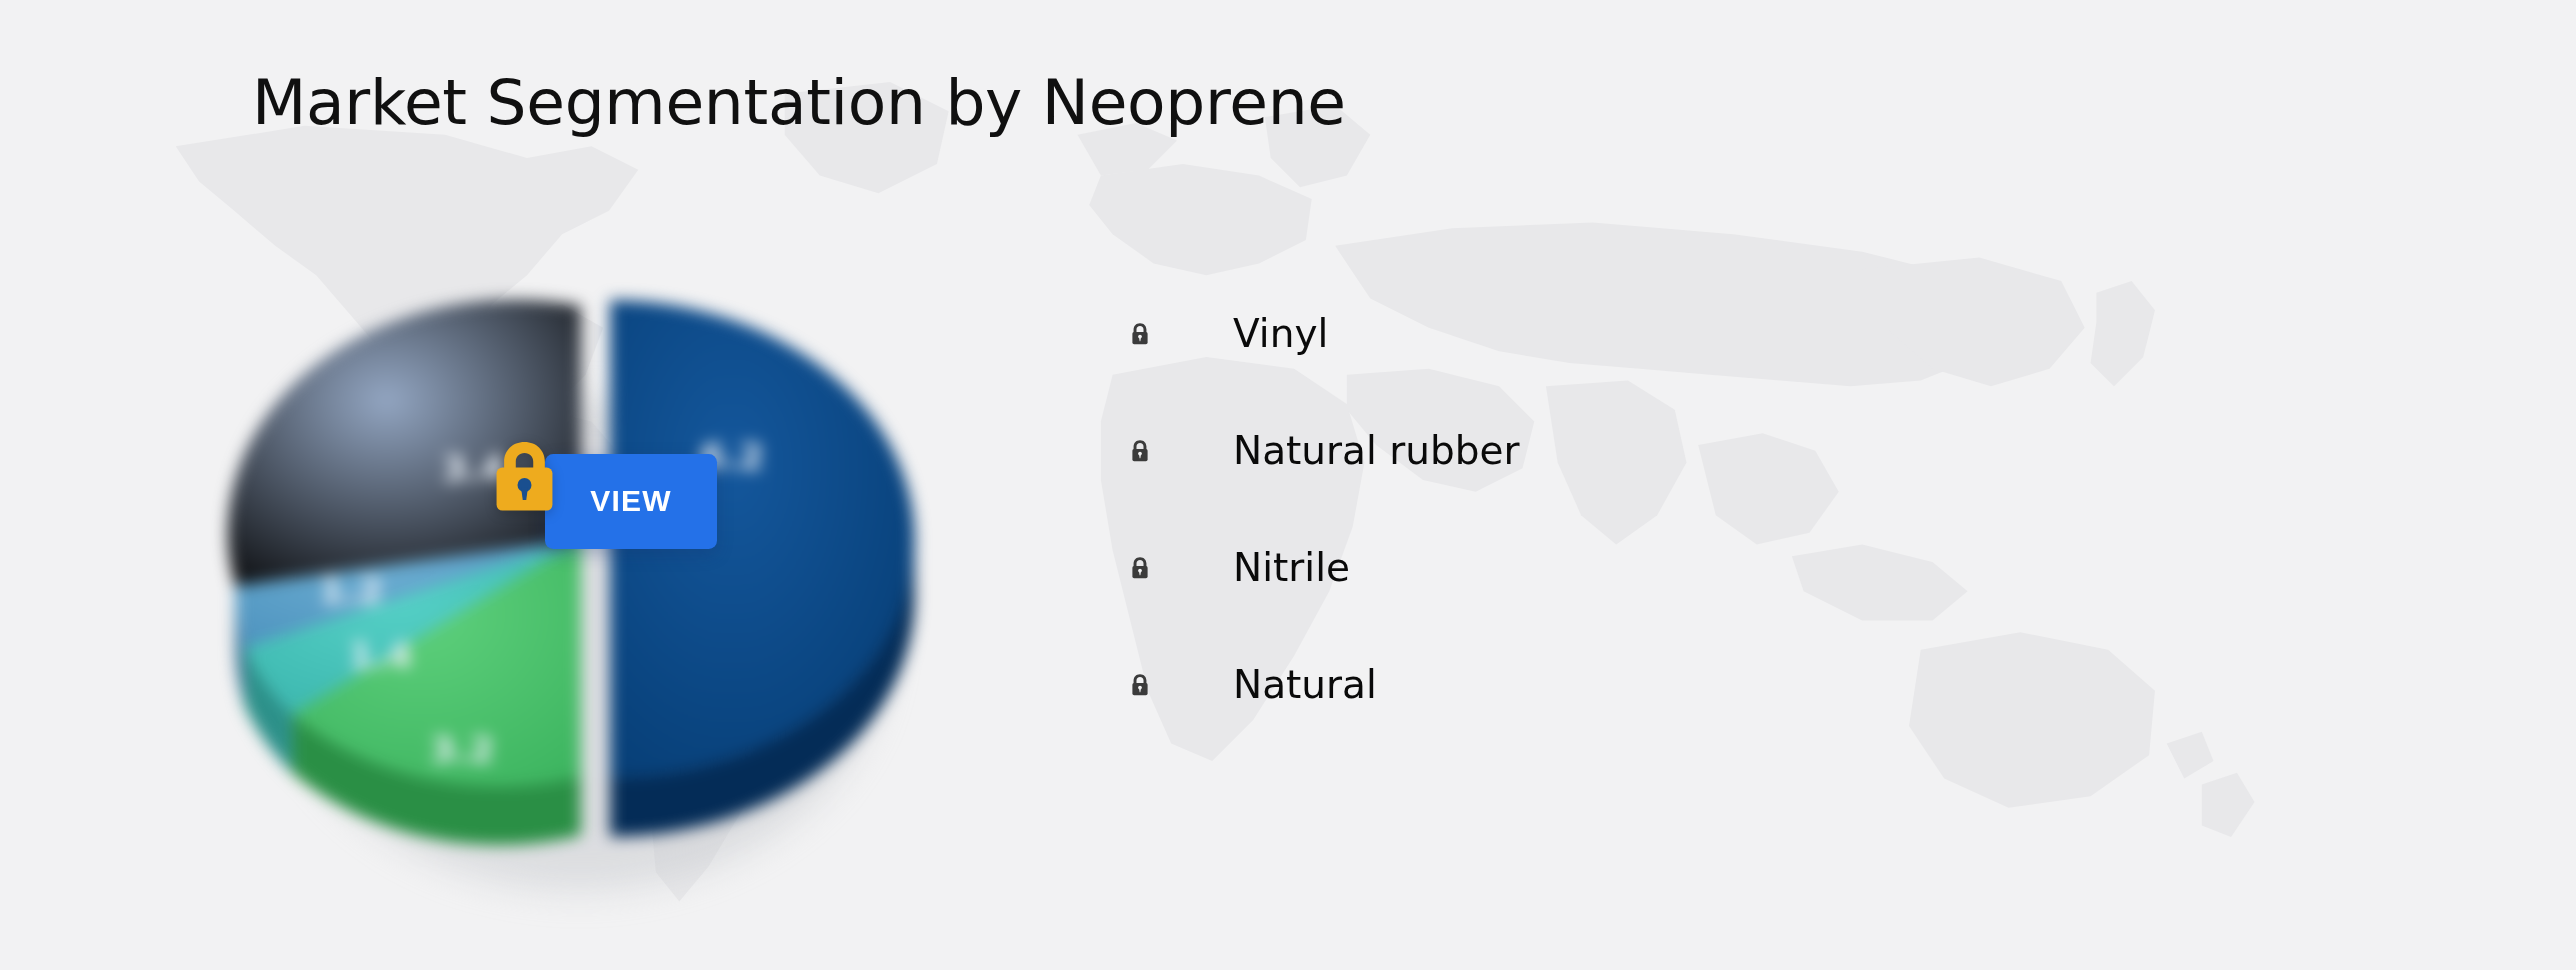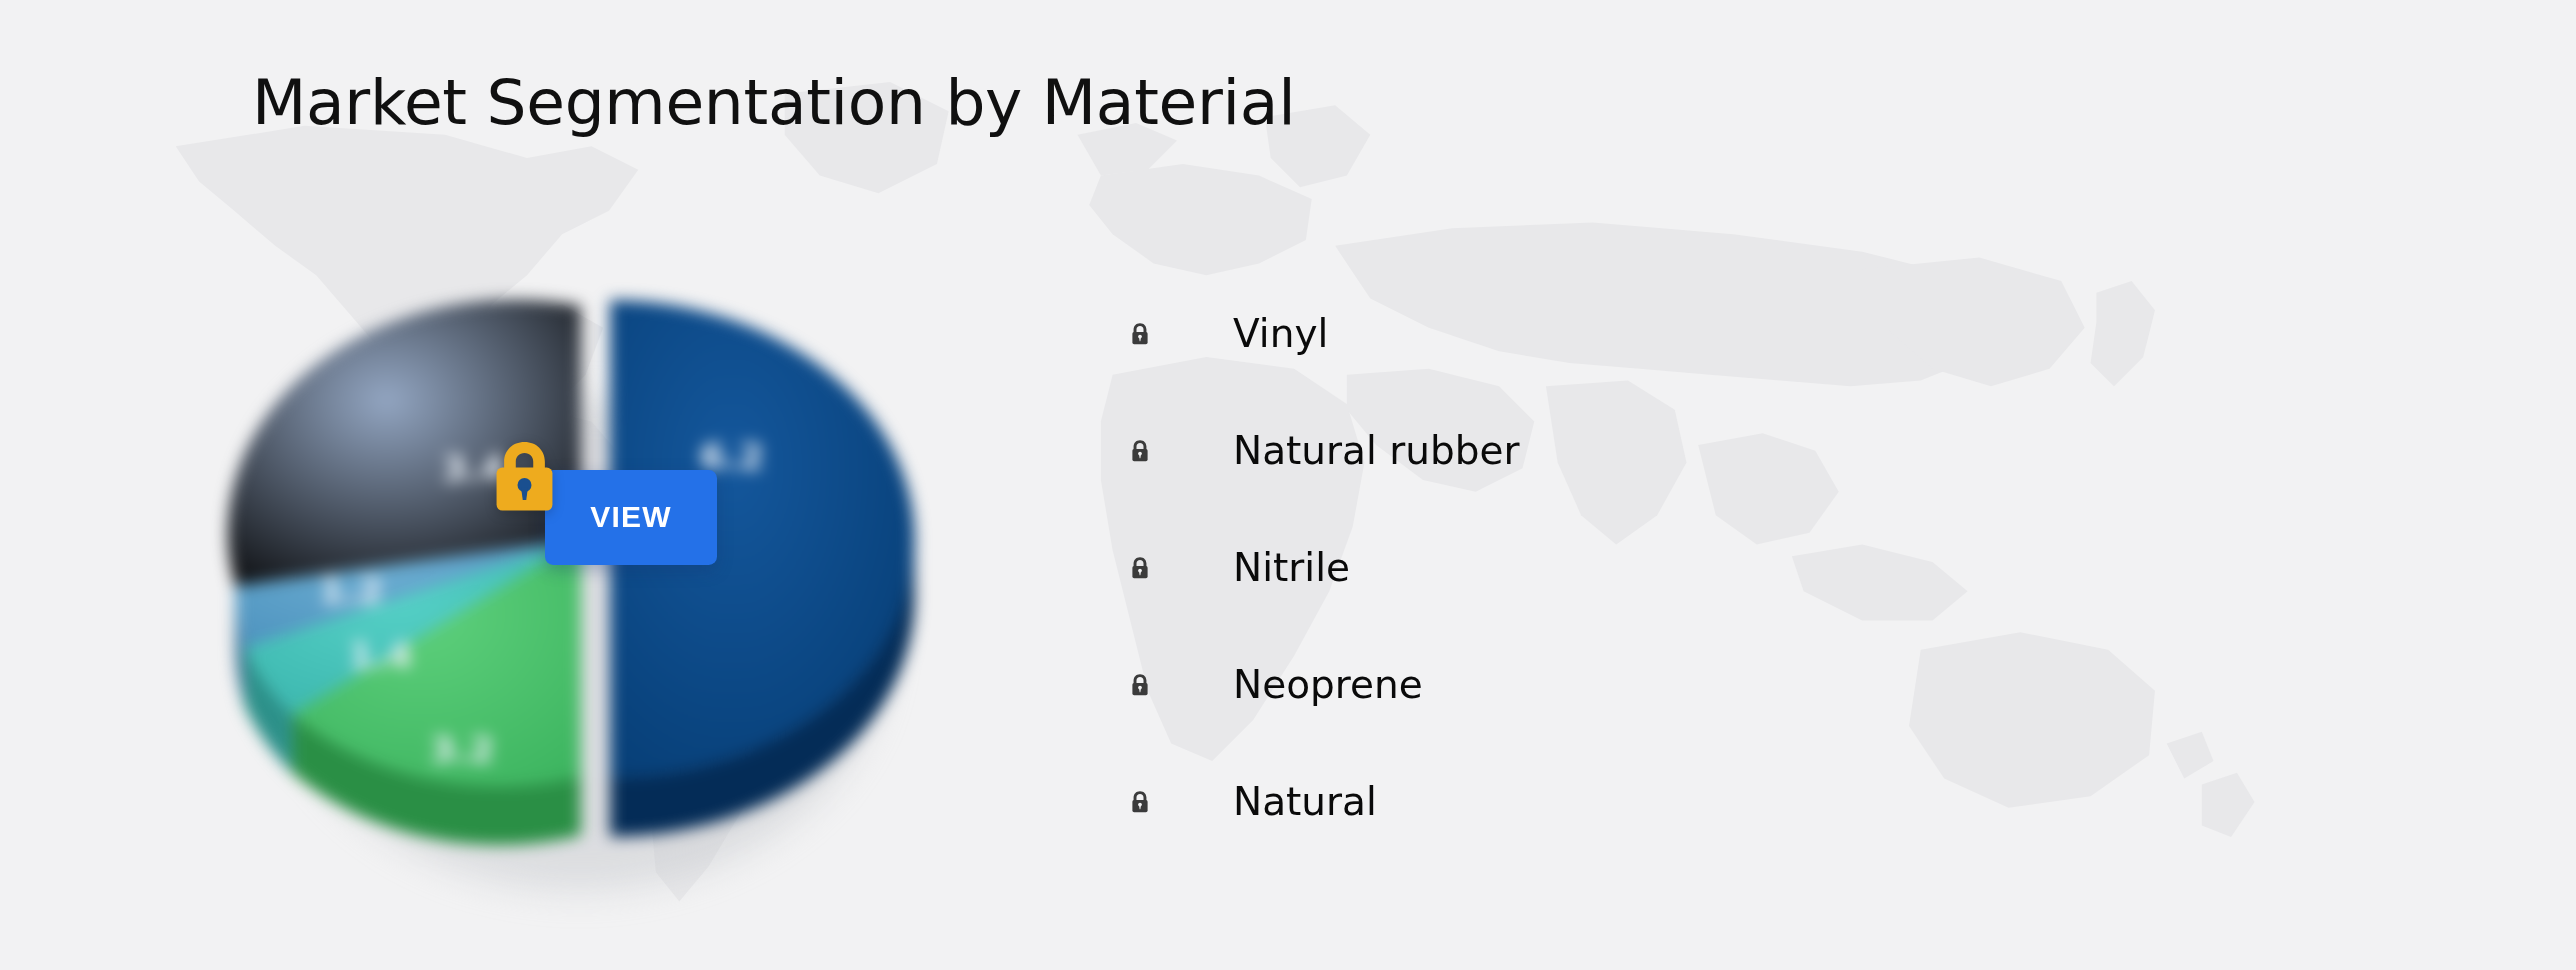--- a/index.html
+++ b/index.html
@@ -75,21 +75,20 @@
     height: 95px;
     background: #2471e8;
     border: none;
     border-radius: 8.2px;
     box-shadow: 0 5.9px 16.4px rgba(20,50,110,0.28);
     display: flex;
     align-items: center;
     justify-content: center;
     cursor: pointer;
     padding: 0;
-    margin-top: 16px;
   }
   #view-button-label {
     color: #ffffff;
     font-size: 30px;
     font-weight: 700;
     letter-spacing: 1.2px;
     font-family: "Liberation Sans", sans-serif;
   }
   #lock-badge-icon {
     position: relative;
@@ -163,21 +162,21 @@
       <path d="M3280 1110 L3450 1080 L3600 1110 L3680 1180 L3670 1290 L3570 1360 L3430 1380 L3320 1330 L3260 1240 Z"></path>
 
       <path d="M3760 1340 L3820 1320 L3850 1370 L3810 1430 L3760 1410 Z"></path>
       <path d="M3700 1270 L3760 1250 L3780 1300 L3730 1330 Z"></path>
 
       <path d="M2160 200 L2280 180 L2340 230 L2300 300 L2220 320 L2170 270 Z"></path>
     </g>
   </svg>
 </div>
 
-<div id="page-title">Market Segmentation by Material</div>
+<div id="page-title">Market Segmentation by Neoprene</div>
 
 <div id="pie-chart-area">
   <svg id="pie-chart-svg" viewBox="0 0 1560 1320" aria-hidden="true">
     <defs>
       <radialGradient id="gNavy" cx="40%" cy="35%" r="80%">
         <stop offset="0%" stop-color="#14579c"></stop>
           <stop offset="100%" stop-color="#063d74"></stop>
       </radialGradient>
       <radialGradient id="gGray" cx="45%" cy="35%" r="85%">
         <stop offset="0%" stop-color="#93a6c2"></stop>
@@ -269,29 +268,20 @@
   <div class="legend-item">
     <svg class="legend-lock-icon" viewBox="0 0 34 40" aria-hidden="true">
       <path d="M17 2 C10 2 6 7 6 13 v6 h5 v-6 c0 -3.5 2.5 -6 6 -6 s6 2.5 6 6 v6 h5 v-6 c0 -6 -4 -11 -11 -11 z" fill="#3b3b3b"></path>
       <rect x="4" y="17" width="26" height="21" rx="3" fill="#3b3b3b"></rect>
       <circle cx="17" cy="25" r="3.2" fill="#f2f2f3"></circle>
       <path d="M15.5 27 h3 l-0.9 6 h-1.2 z" fill="#f2f2f3"></path>
     </svg>
     <span class="legend-label">Nitrile</span>
   </div>
 
-  <div class="legend-item">
-    <svg class="legend-lock-icon" viewBox="0 0 34 40" aria-hidden="true">
-      <path d="M17 2 C10 2 6 7 6 13 v6 h5 v-6 c0 -3.5 2.5 -6 6 -6 s6 2.5 6 6 v6 h5 v-6 c0 -6 -4 -11 -11 -11 z" fill="#3b3b3b"></path>
-      <rect x="4" y="17" width="26" height="21" rx="3" fill="#3b3b3b"></rect>
-      <circle cx="17" cy="25" r="3.2" fill="#f2f2f3"></circle>
-      <path d="M15.5 27 h3 l-0.9 6 h-1.2 z" fill="#f2f2f3"></path>
-    </svg>
-    <span class="legend-label">Neoprene</span>
-  </div>
 
   <div class="legend-item">
     <svg class="legend-lock-icon" viewBox="0 0 34 40" aria-hidden="true">
       <path d="M17 2 C10 2 6 7 6 13 v6 h5 v-6 c0 -3.5 2.5 -6 6 -6 s6 2.5 6 6 v6 h5 v-6 c0 -6 -4 -11 -11 -11 z" fill="#3b3b3b"></path>
       <rect x="4" y="17" width="26" height="21" rx="3" fill="#3b3b3b"></rect>
       <circle cx="17" cy="25" r="3.2" fill="#f2f2f3"></circle>
       <path d="M15.5 27 h3 l-0.9 6 h-1.2 z" fill="#f2f2f3"></path>
     </svg>
     <span class="legend-label">Natural</span>
   </div>

